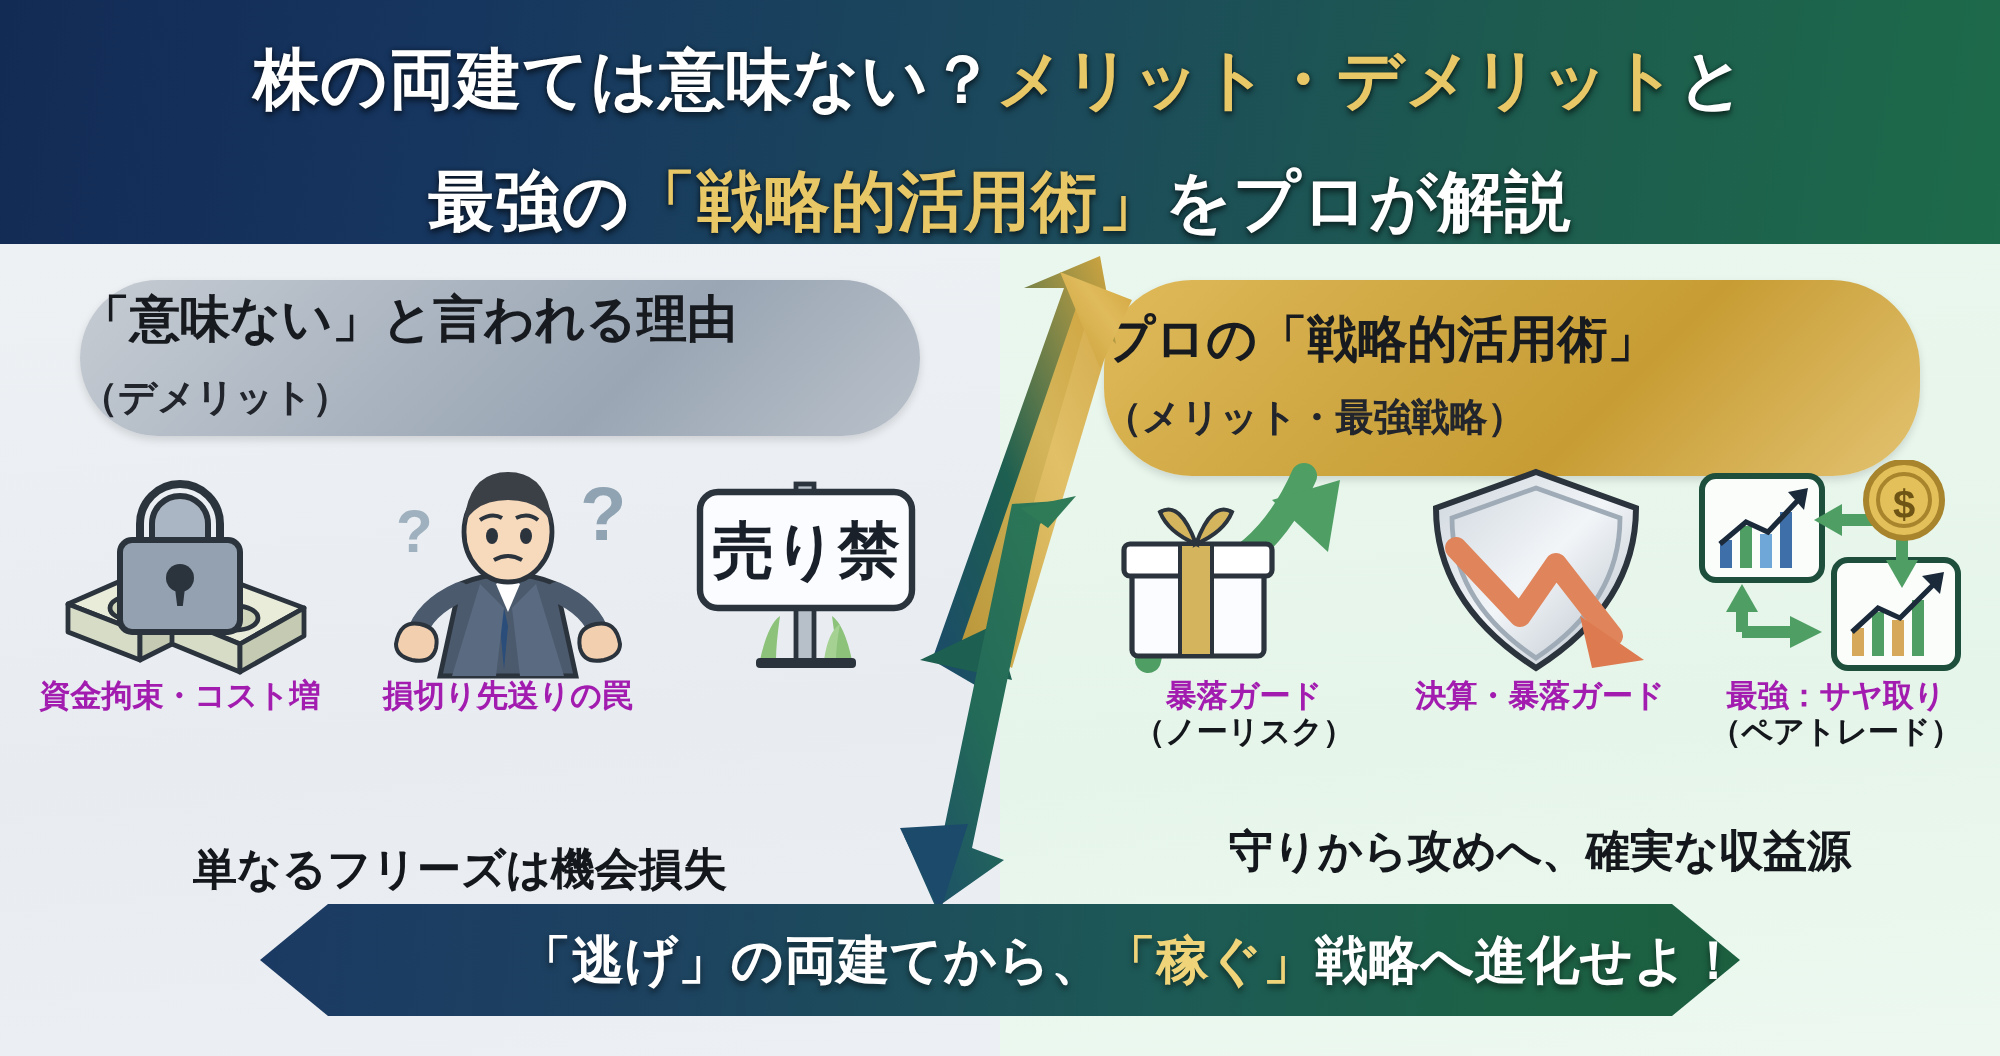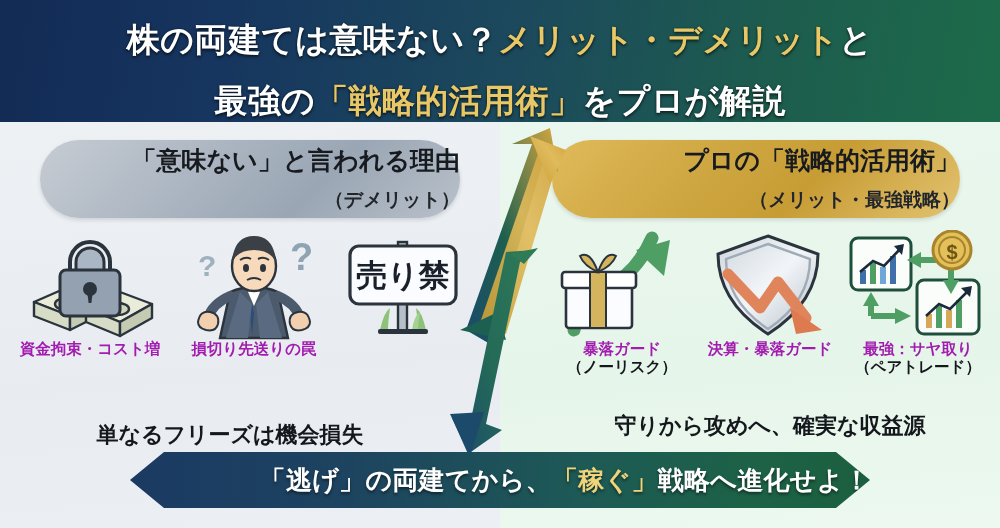--- a/index.html
+++ b/index.html
@@ -35,30 +35,30 @@
     position:absolute; left:500px; top:122px; width:500px; height:406px;
     background:linear-gradient(175deg,#eaf7ee 0%,#e6f5ea 60%,#edf9f0 100%);
   }
   .body-left::after, .body-right::after {
     content:""; position:absolute; inset:0; pointer-events:none;
   }
 
   
   .pill {
     position:absolute; display:flex; flex-direction:column;
-    align-items:flex-end; justify-content:center;
+    align-items:flex-start; justify-content:center;
     border-radius:44px; text-align:center;
   }
   .pill-left {
     left:40px; top:140px; width:420px; height:78px;
     background:linear-gradient(135deg,#c6ccd3 0%,#aab4c0 40%,#9aa6b4 65%,#b9c1ca 100%);
     box-shadow:0 2px 4px rgba(0,0,0,.13);
   }
   .pill-right {
-    left:552px; top:140px; width:408px; height:78px;
+    left:552px; top:140px; width:408px; height:98px;
     background:linear-gradient(135deg,#e0b95a 0%,#cfa843 35%,#c79c34 62%,#e3c371 100%);
     box-shadow:0 2px 4px rgba(0,0,0,.13);
   }
   .pill-main { font-size:25px; font-weight:bold; color:#171a1f; line-height:1.1; white-space:nowrap; }
   .pill-sub  { font-size:19px; font-weight:bold; color:#22262c; line-height:1.15; margin-top:15px; white-space:nowrap; }
 
   
   .icon-row { position:absolute; display:flex; }
   .row-left  { left:6px;  top:228px; width:466px; }
   .row-right { left:548px; top:228px; width:444px; }

